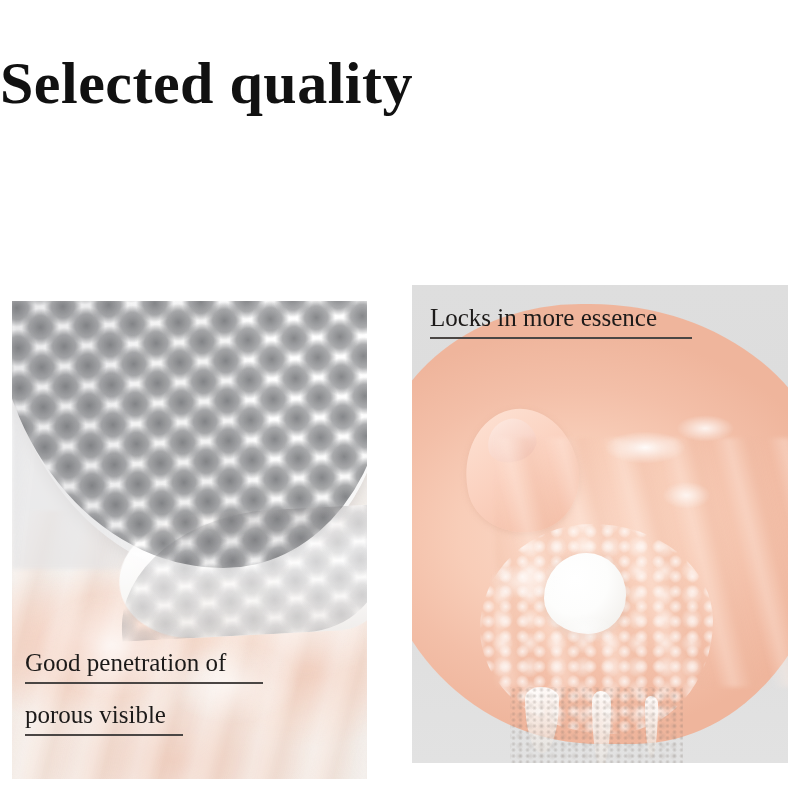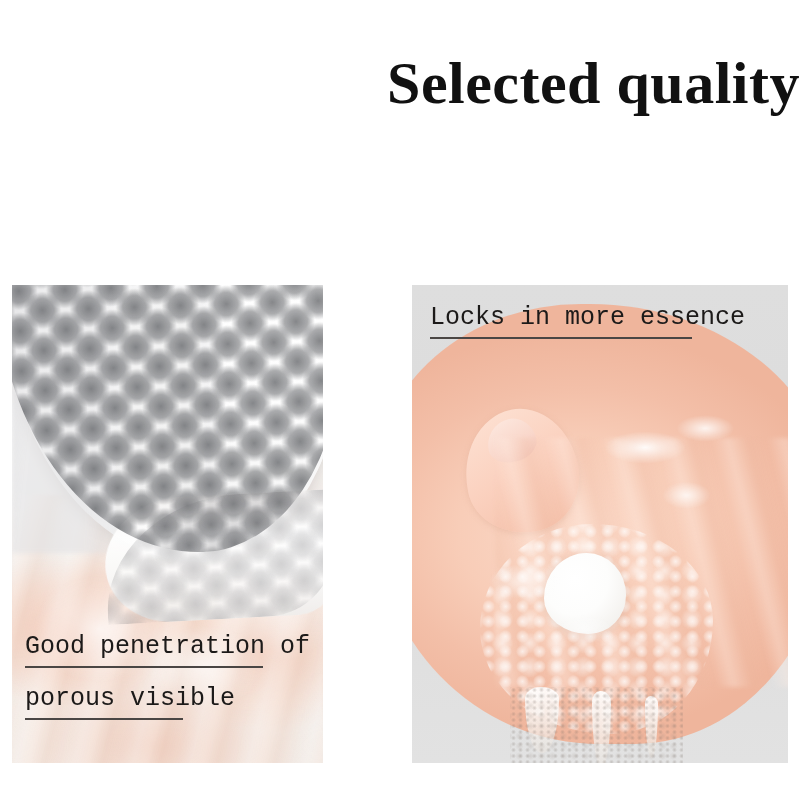--- a/index.html
+++ b/index.html
@@ -14,21 +14,21 @@
     overflow: hidden;
     position: relative;
   }
 
   
   .headline {
     position: absolute;
     left: 0;
     top: 38px;
     width: 800px;
-    text-align: right;
+    text-align: left;
   }
   .headline-line {
     font-family: "Liberation Serif", serif;
     font-weight: 700;
     font-size: 60px;
     line-height: 90px;
     color: #111111;
     letter-spacing: 0.5px;
     white-space: nowrap;
   }
@@ -40,21 +40,21 @@
     top: 285px;
     width: 776px;
     height: 478px;
   }
   .panel {
     position: absolute;
     top: 0;
     height: 478px;
     overflow: hidden;
   }
-  .panel-left  { left: 0px;   width: 311px; }
+  .panel-left  { left: 0px;   width: 355px; margin-top: 16px; }
   .panel-right { left: 400px; width: 376px; }
 
   .photo {
     position: absolute;
     inset: 0;
     overflow: hidden;
   }
 
   
   .ph-left-base {
@@ -321,21 +321,21 @@
 
   
   .caption {
     position: absolute;
     z-index: 5;
   }
   .caption-line {
     display: block;
   }
   .caption-text {
-    font-family: Liberation Mono, monospace;
+    font-family: Liberation Serif, serif;
     font-size: 25px;
     line-height: 30px;
     color: #1c1a19;
     white-space: nowrap;
     display: block;
   }
   .caption-rule {
     display: block;
     height: 2px;
     background: #4a4644;

